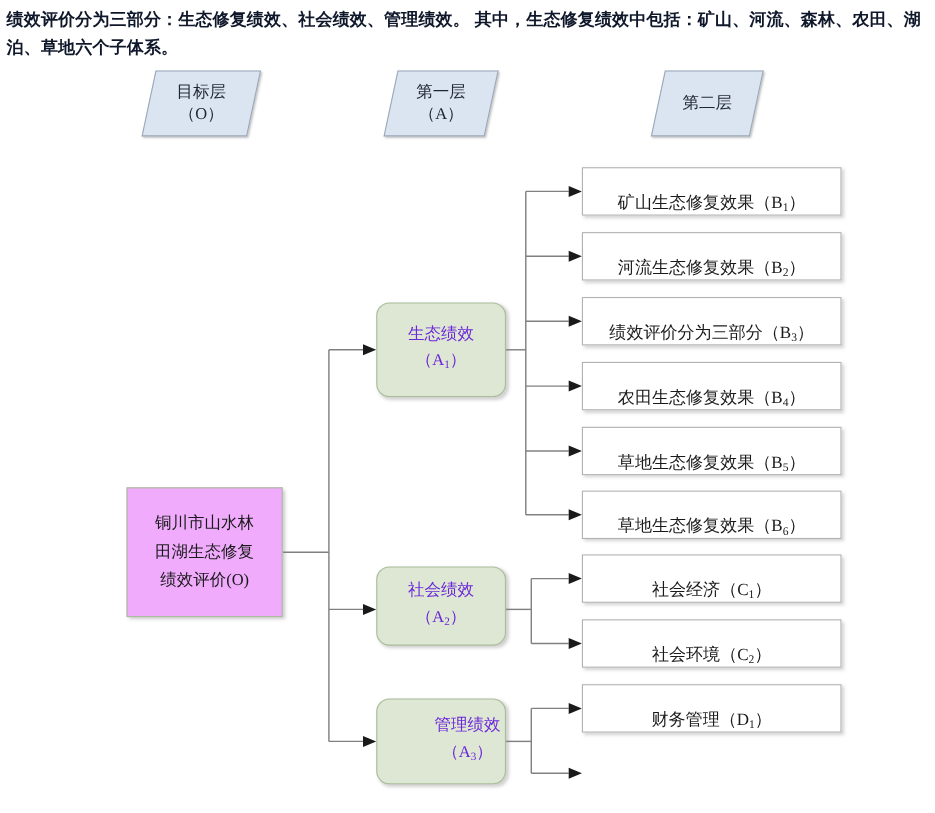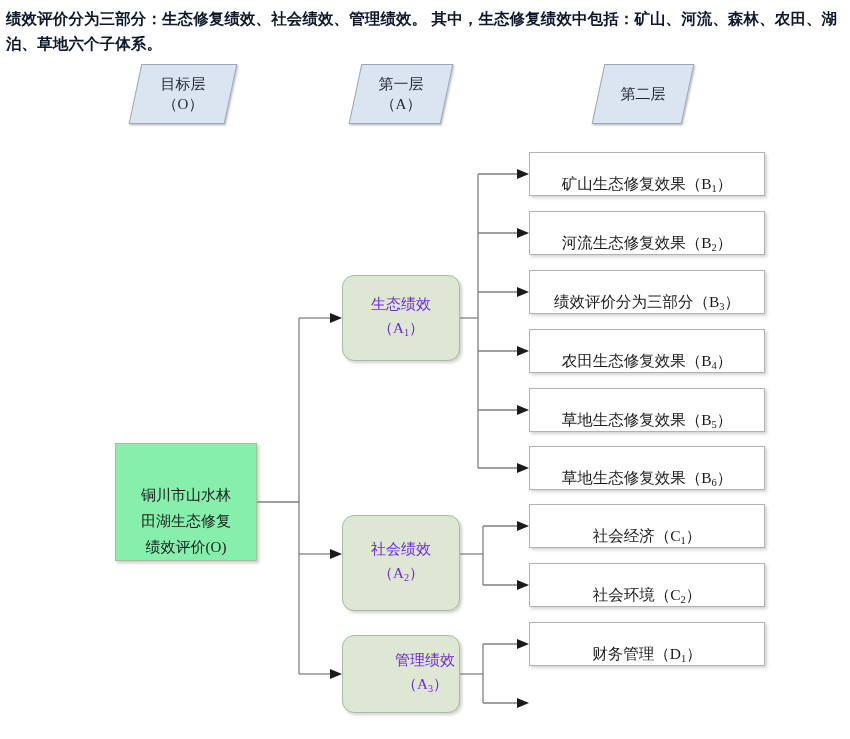--- a/index.html
+++ b/index.html
@@ -57,26 +57,26 @@
   #layer-a { left: 355px; top: 64px; width: 92px; height: 60px; }
   #layer-b { left: 598px; top: 64px; width: 90px; height: 60px; }
 
   
   #root-node {
     position: absolute;
     left: 115px;
     top: 443px;
     width: 142px;
     height: 118px;
-    background: #86efac;
+    background: #f0abfc;
     border: 1px solid #a9bd9a;
     box-shadow: 2px 2px 3px rgba(140,140,140,0.45);
     box-sizing: border-box;
     display: flex;
-    align-items: flex-end;
+    align-items: center;
     justify-content: center;
     text-align: center;
     font-size: 15px;
     line-height: 26px;
     color: #1a1a1a;
     padding: 0 6px;
   }
 
   
   .crit-node {
@@ -90,21 +90,21 @@
     display: flex;
     flex-direction: column;
     align-items: center;
     justify-content: center;
     text-align: center;
     font-size: 15px;
     line-height: 24px;
     color: #6d28d9;
   }
   #crit-a1 { left: 342px; top: 275px; height: 86px; }
-  #crit-a2 { left: 342px; top: 515px; height: 96px; }
+  #crit-a2 { left: 342px; top: 515px; height: 72px; }
   #crit-a3 { left: 342px; top: 635px; height: 78px; padding-left: 48px; }
 
   
   .ind-node {
     position: absolute;
     left: 529px;
     width: 236px;
     height: 44px;
     background: #ffffff;
     border: 1px solid #b2b2b2;

